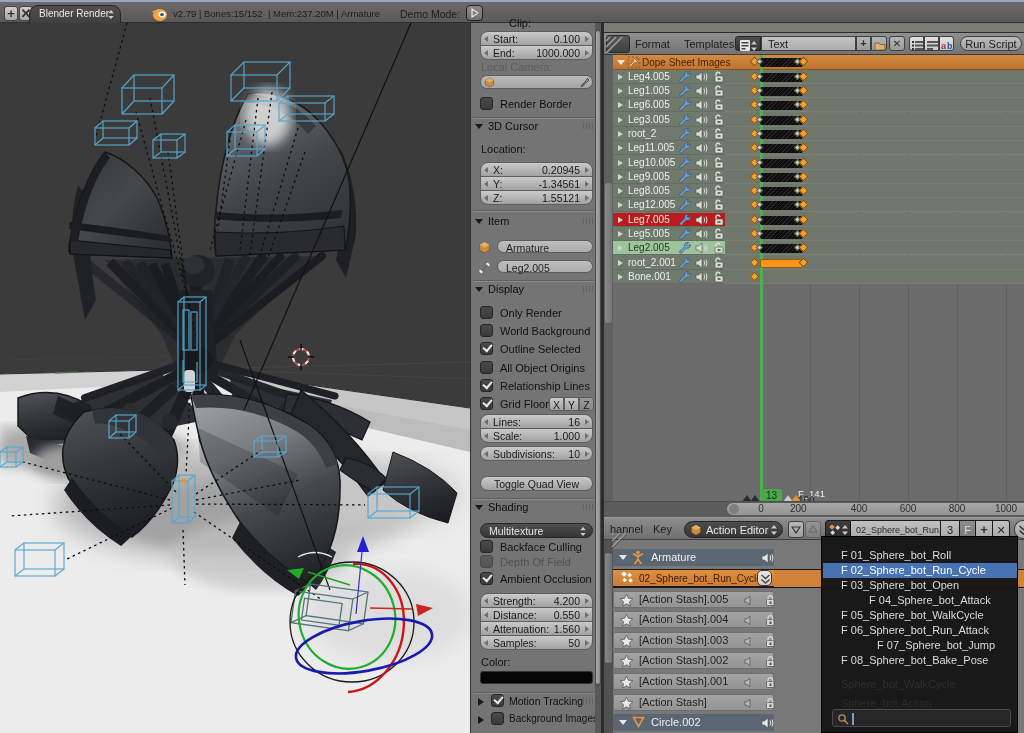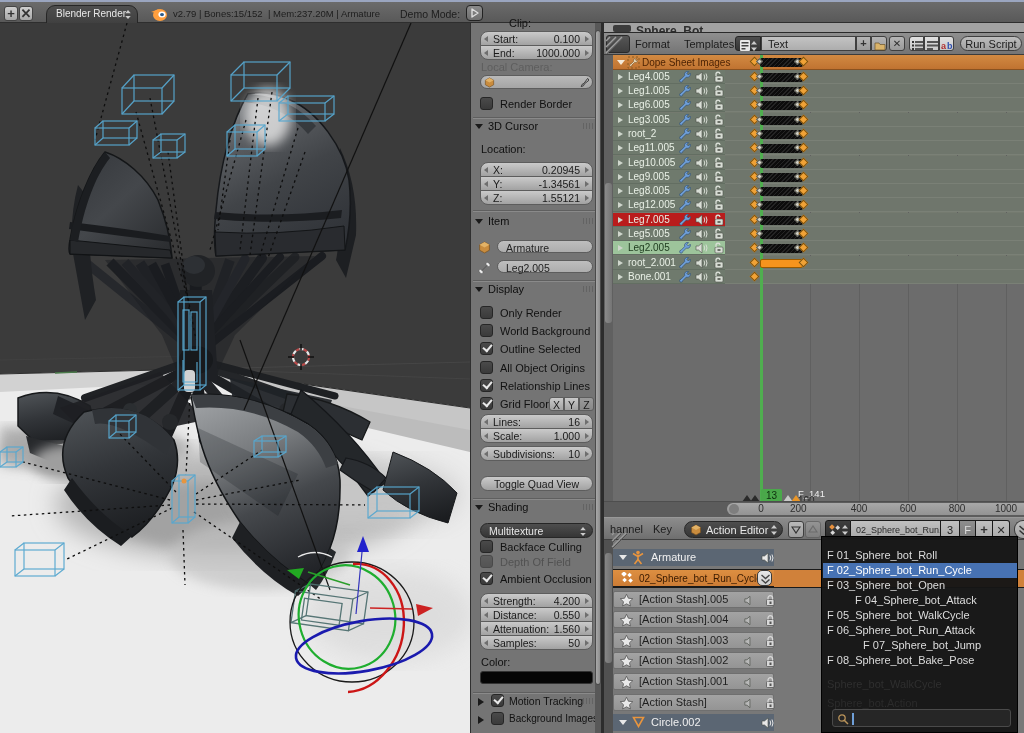--- a/index.html
+++ b/index.html
@@ -1,20 +1,20 @@
 <!DOCTYPE html>
 <html><head><meta charset="utf-8"><style>
 *{margin:0;padding:0;box-sizing:border-box}
 body{font-family:"Liberation Sans",sans-serif;background:#000}
 #root{position:relative;width:1024px;height:733px;overflow:hidden;background:#3b3b3b;font-family:"Liberation Sans",sans-serif}
 .abs{position:absolute}
 
 #info{left:0;top:0;width:1024px;height:23px;background:linear-gradient(#6b6b6b,#595959);border-top:2px solid #9aa5bf;border-bottom:1px solid #2e2e2e}
 .ibtn{position:absolute;top:4px;width:14px;height:15px;background:linear-gradient(#cfcfcf,#a7a7a7);border:1px solid #444;border-radius:3px;color:#333;font-size:13px;line-height:14px;text-align:center;font-weight:bold}
-#brdd{position:absolute;left:46px;top:3px;width:92px;height:33px;background:linear-gradient(#4e4e4e,#353535);border:1px solid #262626;border-radius:9px;color:#e8e8e8;font-size:11px;line-height:17px;padding-left:14px}
+#brdd{position:absolute;left:29px;top:3px;width:92px;height:33px;background:linear-gradient(#4e4e4e,#353535);border:1px solid #262626;border-radius:9px;color:#e8e8e8;font-size:11px;line-height:17px;padding-left:14px}
 .spin{position:absolute;right:5px;top:3px;width:8px;height:11px}
 #infotxt{position:absolute;left:173px;top:6px;font-size:9.5px;color:#1d1d1d}
 #playbtn{position:absolute;left:466px;top:3px;width:17px;height:16px;border:1px solid #222;border-radius:4px;background:linear-gradient(#8a8a8a,#6f6f6f)}
 
 #npanel{left:470px;top:23px;width:131px;height:710px;background:#747474;border-left:1px solid #303030;font-size:11px;color:#111}
 .nbtn{position:absolute;left:9px;width:113px;height:15px;background:linear-gradient(#cacaca,#a2a2a2);border:1px solid #5d5d5d;color:#1a1a1a;font-size:10.5px;line-height:14px}
 .nbtn .lab{position:absolute;left:12px;top:0px}
 .nbtn .val{position:absolute;right:12px;top:0px}
 .nbtn .la{position:absolute;left:3px;top:4px;width:0;height:0;border-top:3px solid transparent;border-bottom:3px solid transparent;border-right:4px solid #6e6e6e}
 .nbtn .ra{position:absolute;right:3px;top:4px;width:0;height:0;border-top:3px solid transparent;border-bottom:3px solid transparent;border-left:4px solid #6e6e6e}
@@ -40,21 +40,21 @@
 .diag{background:#cfcfc6;border-color:#55554c}
 .gline{position:absolute;left:159px;top:32px;width:2.5px;height:447px;background:#4fae4f}
 .grid{position:absolute;top:32px;width:1px;height:446px;background:#606060}
 
 .acrow{position:absolute;left:12px;width:161px;height:17px;font-size:11px}
 .acblue{background:#5b6673;color:#f0f0f0}
 .acgray{background:linear-gradient(#a3a3a3,#949494);color:#1f1f1f;border:1px solid #6f6f6f;border-radius:2px}
 .acrow .tri2{position:absolute;left:6px;top:6px;width:0;height:0;border-left:4px solid transparent;border-right:4px solid transparent;border-top:5px solid #e8e8e8}
 #dshead{position:absolute;left:3px;top:494px;width:420px;height:23px;background:linear-gradient(#8c8c8c,#6f6f6f);border-top:1px solid #989898;border-bottom:1px solid #404040;font-size:11px;color:#1c1c1c}
 #ddmenu{position:absolute;left:220px;top:513px;width:197px;height:197px;background:rgba(22,22,22,.97);border:1px solid #000;font-size:11px;color:#dcdcdc}
-.mitem{position:absolute;left:1px;width:194px;height:15px;line-height:15px;padding-left:4px}
+.mitem{position:absolute;left:1px;width:194px;height:15px;line-height:15px;padding-left:18px}
 </style>
 </head><body>
 <div id="root">
 
   <div id="info" class="abs">
     <div class="ibtn" style="left:4px">+</div>
     <div class="ibtn" style="left:19px">✕</div>
     <div id="brdd" style="font-size:10px;line-height:16px;padding-left:9px">Blender Render
       <svg class="spin" viewBox="0 0 8 12">
           <path d="M1 4.5L4 1l3 3.5z" fill="#ccc"></path>
@@ -500,24 +500,20 @@
         <path d="M1 1l6 4-6 4z" fill="#1a1a1a"></path>
       </svg>
     <div class="chk" style="left:20px;top:689px"></div>
       <div class="nlab" style="left:38px;top:690px;font-size:10px">Background Images</div>
     <div class="abs" style="left:124px;top:0;width:7px;height:710px;background:#585858"></div>
     <div class="abs" style="left:124px;top:7px;width:6px;height:655px;background:linear-gradient(90deg,#a8a8a8,#8e8e8e);border-radius:3px;border:1px solid #4a4a4a"></div>
   </div>
 
   <div id="rightcol" class="abs">
       <div style="position:absolute;left:0;top:0;width:3px;height:710px;background:#2c2c2c"></div>
-<div id="tedstrip">
-        <div style="position:absolute;left:9px;top:2px;width:18px;height:7px;background:#3c3c3c;border-radius:2px"></div>
-        <div style="position:absolute;left:32px;top:1px;font-size:12px;font-weight:bold;color:#2e2e2e">Sphere_Bot</div>
-      </div>
 <div id="tedhead">
 <div style="position:absolute;left:2px;top:2px;width:24px;height:18px;background:linear-gradient(#565656,#3f3f3f);border:1px solid #2a2a2a;border-radius:3px"></div>
 <svg style="position:absolute;left:0px;top:2px" width="26" height="20" viewBox="0 0 26 20">
           <path d="M2 18L18 2M2 12L12 2M2 6L6 2" stroke="#9e9e9e" stroke-width="1.5"></path>
           <path d="M3 19L19 3M3 13L13 3" stroke="#5a5a5a" stroke-width="1"></path>
         </svg>
 <div class="menu" style="left:31px">Format</div>
         <div class="menu" style="left:80px">Templates</div>
 <div style="position:absolute;left:131px;top:3px;width:26px;height:15px;background:linear-gradient(#4e4e4e,#353535);border:1px solid #262626;border-radius:3px 0 0 3px">
           <svg style="position:absolute;left:3px;top:2px" width="12" height="13" viewBox="0 0 12 13">

